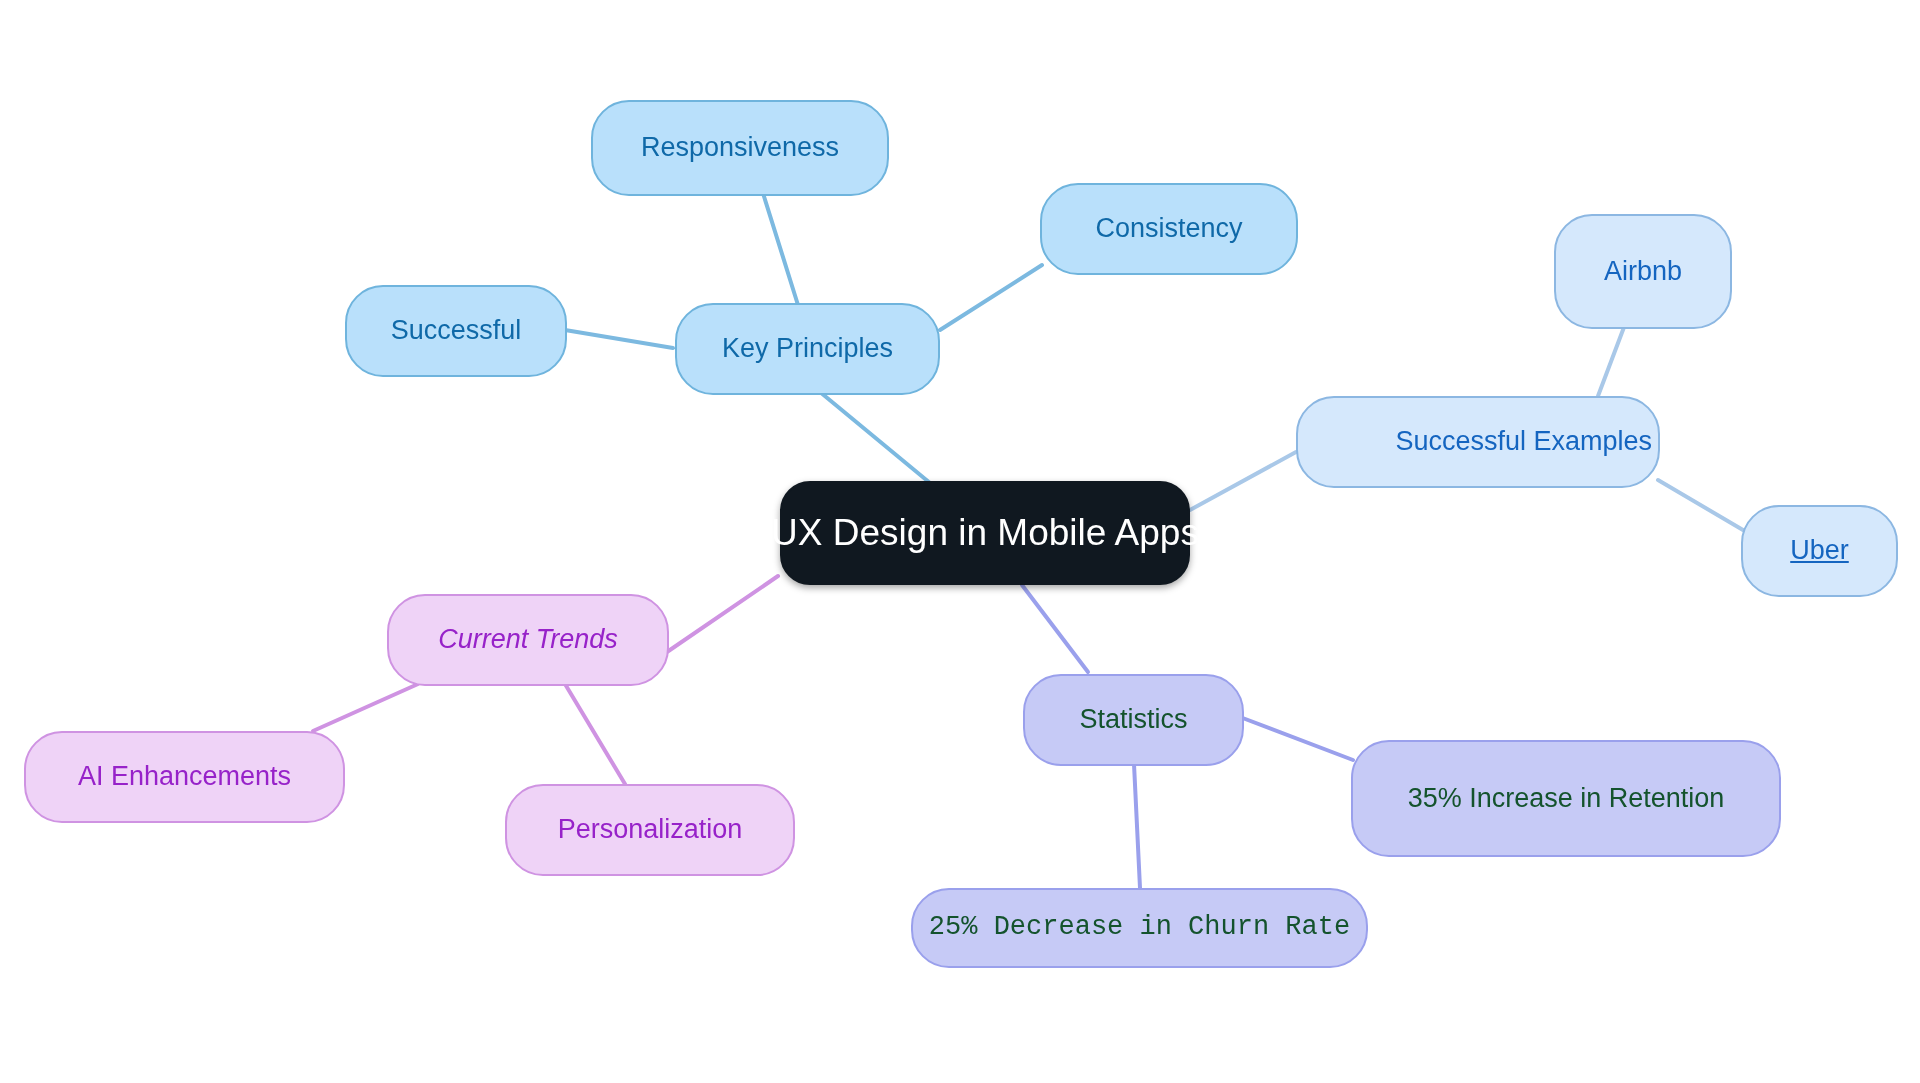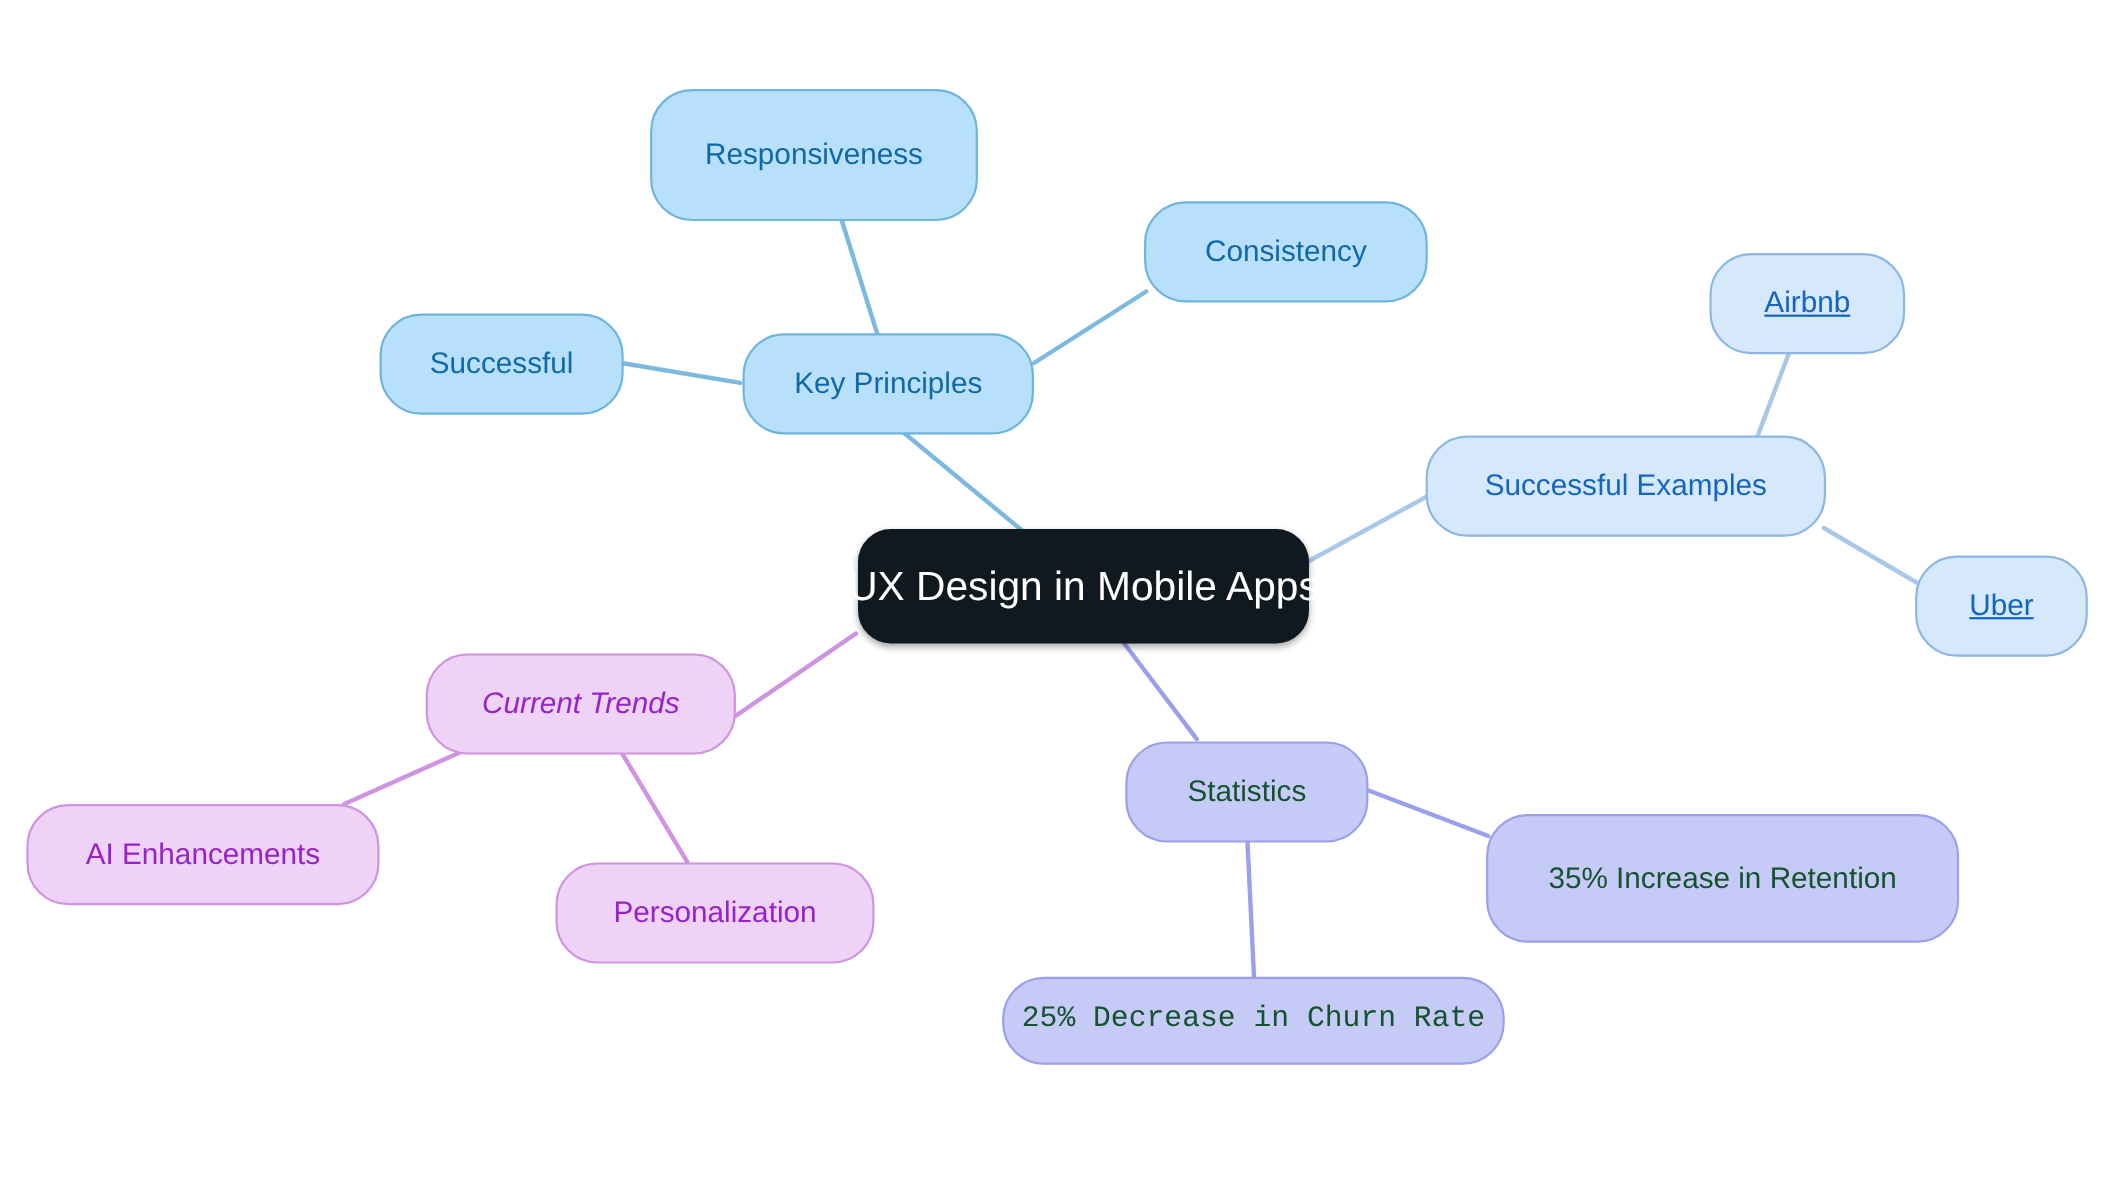--- a/index.html
+++ b/index.html
@@ -96,33 +96,33 @@
       <line x1="418" y1="684" x2="313" y2="731" stroke="#cf93e2" stroke-width="4" stroke-linecap="round"></line>
       <line x1="565" y1="684" x2="625" y2="784" stroke="#cf93e2" stroke-width="4" stroke-linecap="round"></line>
     </svg>
   <div id="node-layer">
       <div class="node root" style="left: 780px; top: 481px; width: 410px; height: 104px;">
         <span class="node-label">UX Design in Mobile Apps</span>
       </div>
       <div class="node branch-principles" style="left: 675px; top: 303px; width: 265px; height: 92px;">
         <span class="node-label">Key Principles</span>
       </div>
-      <div class="node branch-principles" style="left: 591px; top: 81px; width: 298px; height: 120px;">
+      <div class="node branch-principles" style="left: 591px; top: 100px; width: 298px; height: 96px;">
         <span class="node-label">Responsiveness</span>
       </div>
       <div class="node branch-principles" style="left: 345px; top: 285px; width: 222px; height: 92px;">
         <span class="node-label">Successful</span>
       </div>
       <div class="node branch-principles" style="left: 1040px; top: 183px; width: 258px; height: 92px;">
         <span class="node-label">Consistency</span>
       </div>
-      <div class="node branch-examples" style="left: 1296px; top: 396px; width: 364px; height: 92px;">
+      <div class="node branch-examples" style="left: 1296px; top: 396px; width: 364px; height: 92px; justify-content: flex-end;">
         <span class="node-label">Successful Examples</span>
       </div>
-      <div class="node branch-examples" style="left: 1554px; top: 230px; width: 178px; height: 92px; text-decoration: underline;">
+      <div class="node branch-examples" style="left: 1554px; top: 214px; width: 178px; height: 115px;">
         <span class="node-label">Airbnb</span>
       </div>
       <div class="node branch-examples" style="left: 1741px; top: 505px; width: 157px; height: 92px; text-decoration: underline;">
         <span class="node-label">Uber</span>
       </div>
       <div class="node branch-stats" style="left: 1023px; top: 674px; width: 221px; height: 92px;">
         <span class="node-label">Statistics</span>
       </div>
       <div class="node branch-stats" style="left: 1351px; top: 740px; width: 430px; height: 117px;">
         <span class="node-label">35% Increase in Retention</span>

